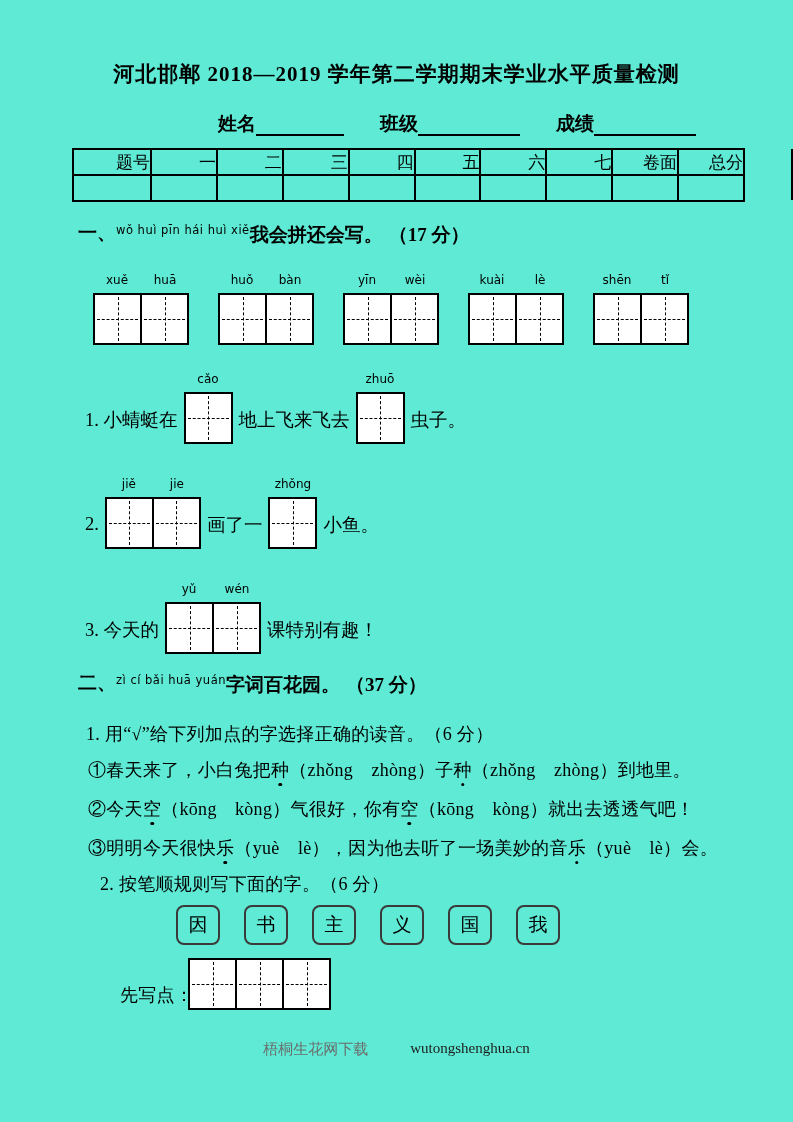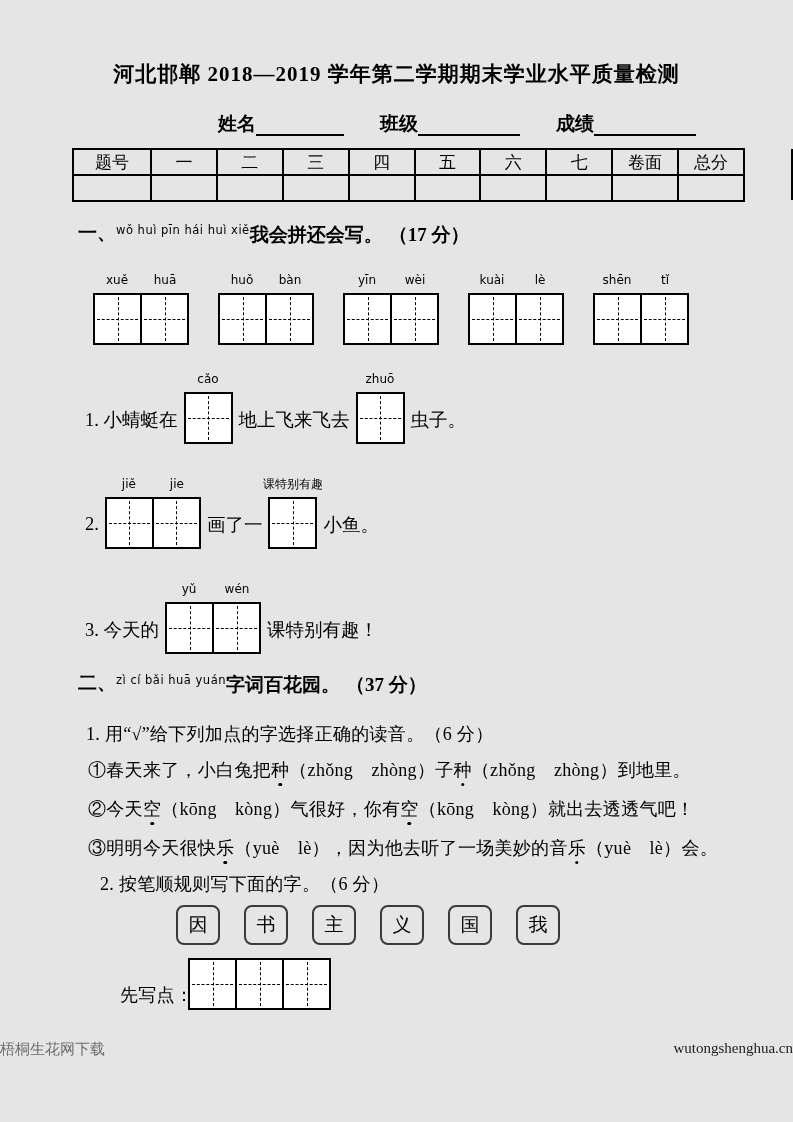--- a/index.html
+++ b/index.html
@@ -1,19 +1,19 @@
 <!DOCTYPE html>
 <html><head>
 <meta charset="utf-8">
 <style>
   html,body{margin:0;padding:0;background:#fff;}
   .page{
     position:relative;
     width:793px;height:1122px;
-    background:#e5e5e5;
+    background:#5eead4;
     font-family:"Liberation Serif","DejaVu Serif",serif;
     color:#000;
     overflow:hidden;
   }
   
   .title{
     position:absolute;left:0;top:60px;width:100%;
     text-align:center;font-size:21px;font-weight:bold;letter-spacing:1px;
   }
   .name-line{
@@ -29,21 +29,21 @@
   .blank.w1{width:88px;}
   .blank.w2{width:102px;margin-right:0;}
   .gap1{width:36px;}
   
   .score-table{
     position:absolute;left:72px;top:148px;
     border-collapse:collapse;table-layout:fixed;width:673px;
   }
   .score-table td{
     border:2px solid #000;height:24px;
-    text-align:center;font-size:17px;padding:0;
+    text-align:right;font-size:17px;padding:0;
   }
   .score-table td.first{width:76px;}
   
   .sec-head{
     position:absolute;display:flex;align-items:flex-end;
     font-size:19px;font-weight:bold;white-space:nowrap;
   }
   .ruby{display:inline-flex;flex-direction:row;align-items:flex-start;}
   .ruby .rt{
     font-family:"DejaVu Sans",sans-serif;font-weight:normal;
@@ -91,21 +91,21 @@
   
   .char-box{
     position:absolute;top:905px;width:40px;height:36px;
     border:2px solid #3a3a3a;border-radius:8px;
     display:flex;align-items:center;justify-content:center;
     font-size:19px;
   }
   
   .footer{
     position:absolute;left:0;top:1040px;width:100%;
-    display:flex;justify-content:space-between;gap:42px;
+    display:flex;justify-content:center;gap:42px;
     font-size:15px;
   }
   .footer .site{color:#6b6b6b;}
   .footer .url{color:#1c1c1c;}
   
   .edge-mark{
     position:absolute;right:0;top:149px;width:2px;height:51px;background:#000;
   }
 </style>
 </head>
@@ -242,21 +242,21 @@
           <span>jiě</span>
           <span>jie</span>
         </span>
       <span class="tian-grid">
           <span class="tian-cell"></span>
           <span class="tian-cell"></span>
         </span>
     </span>
     <span>画了一</span>
     <span class="gridbox">
-      <span class="pin-label">课特别有趣</span>
+      <span class="pin-label">zhǒng</span>
       <span class="tian-grid">
           <span class="tian-cell"></span>
         </span>
     </span>
     <span>小鱼。</span>
   </div>
 
   <div class="fill-row" style="left:85px;top:602px;">
     <span>3. 今天的</span>
     <span class="gridbox">

